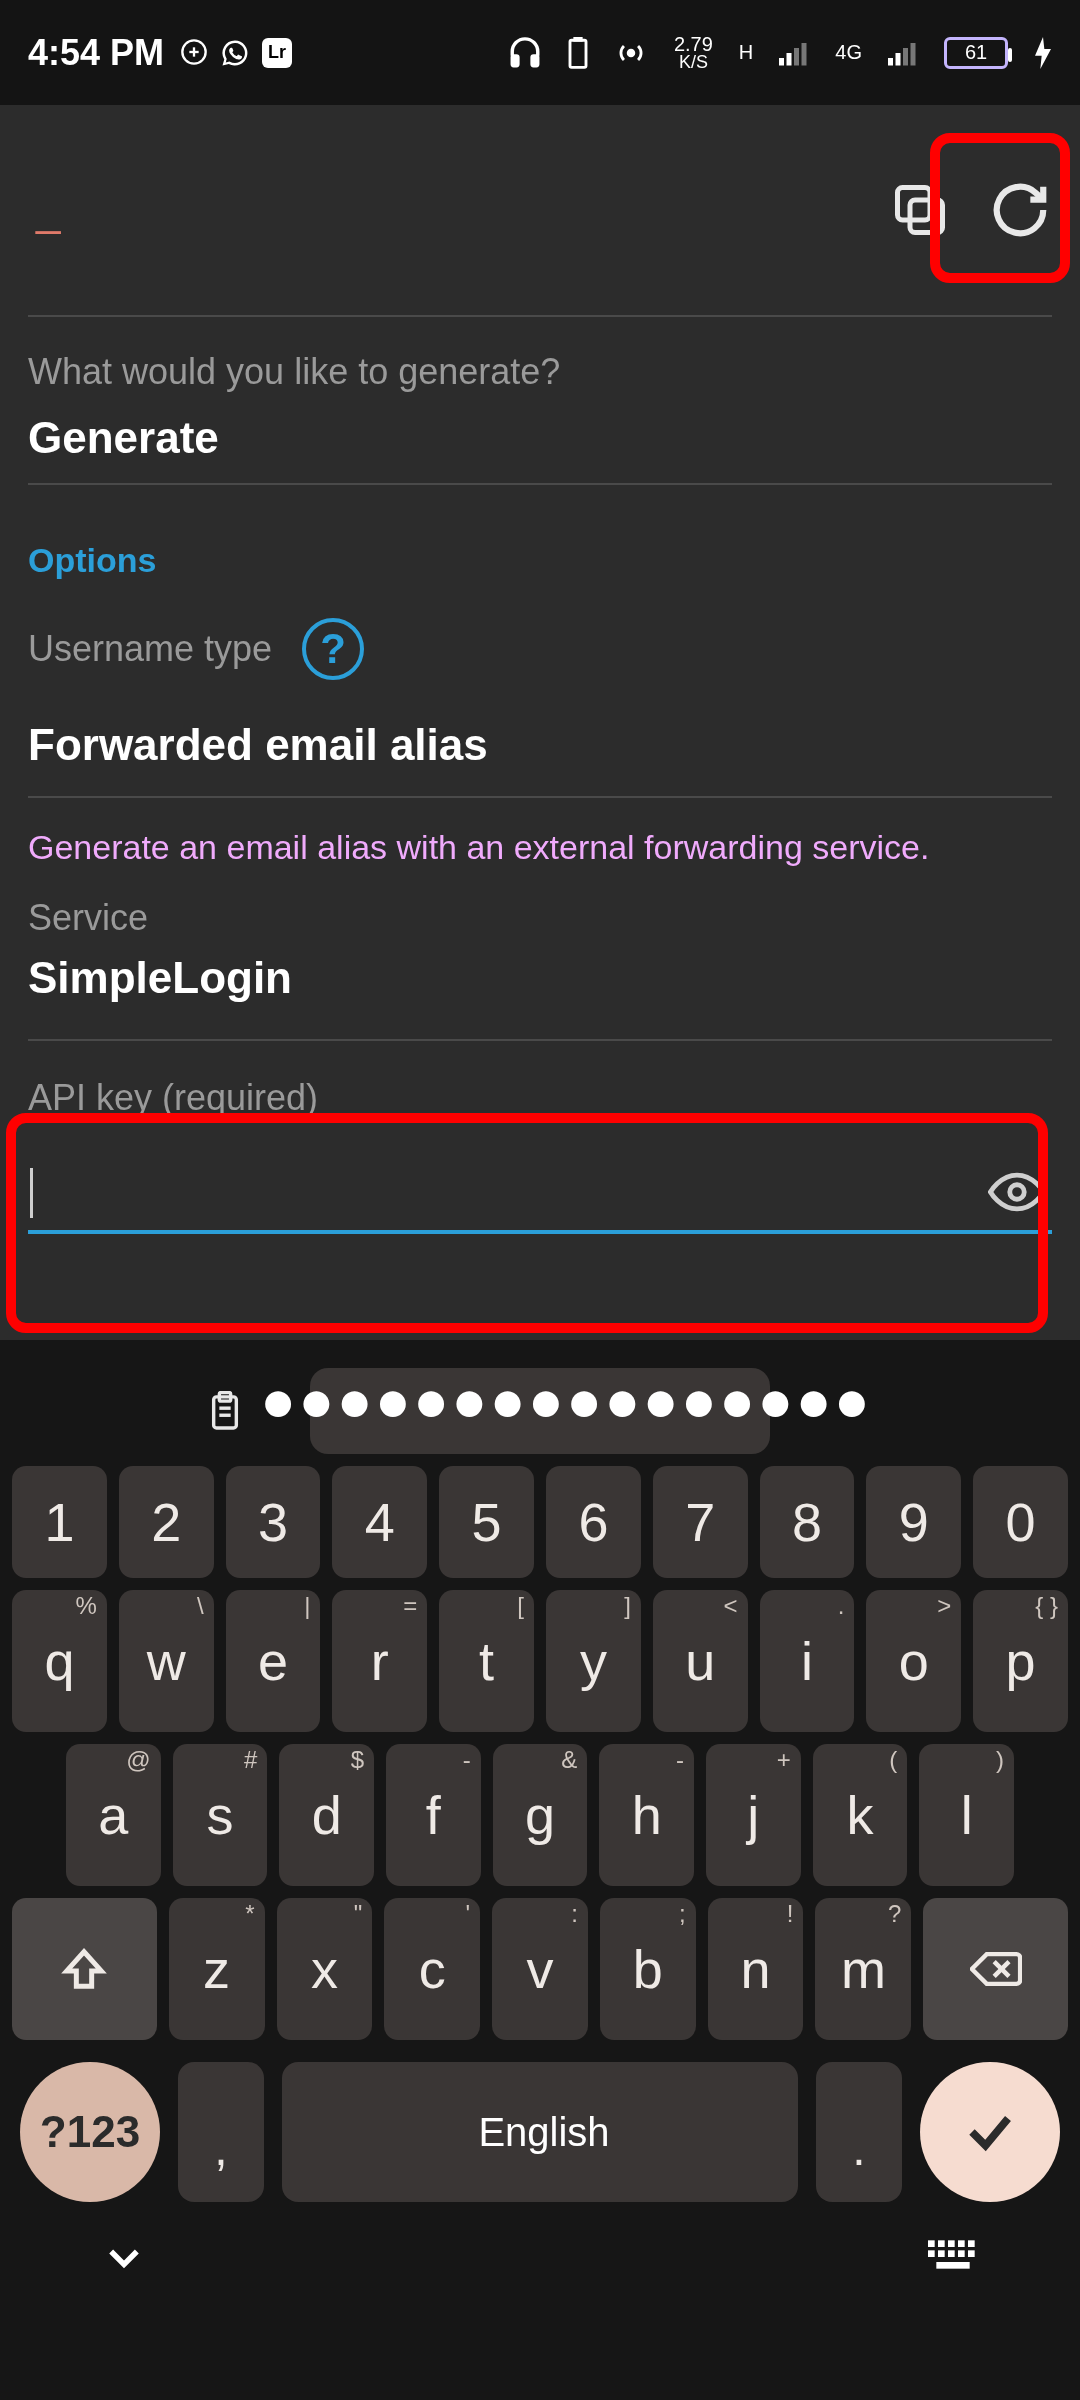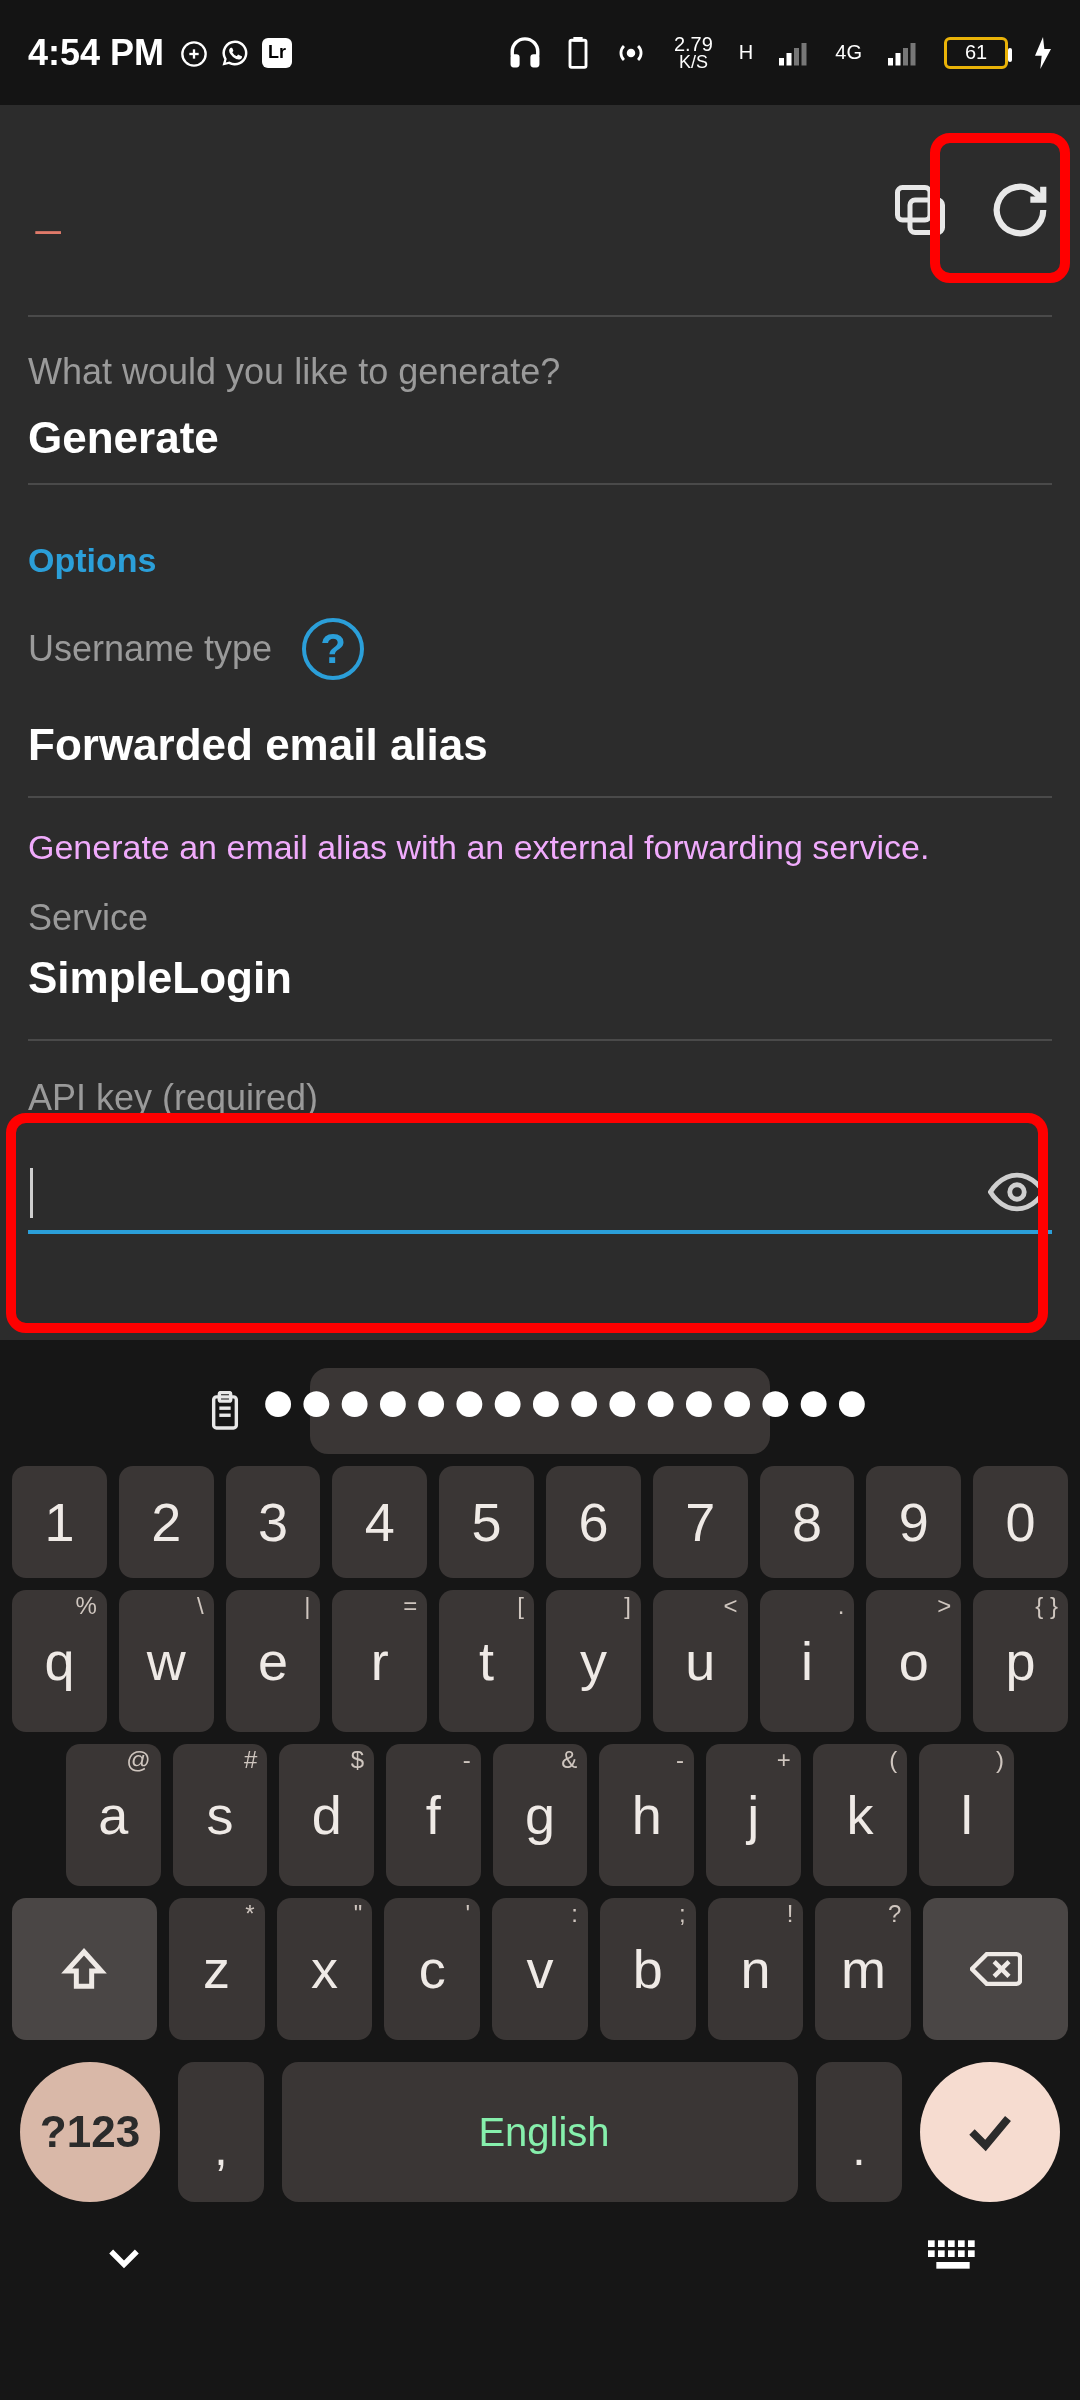--- a/index.html
+++ b/index.html
@@ -15,32 +15,32 @@
   .status-bar {
     height: 105px;
     display: flex;
     align-items: center;
     justify-content: space-between;
     padding: 0 28px;
     background: #141414;
   }
   .status-left { display: flex; align-items: center; gap: 16px; }
   .status-time { font-size: 36px; font-weight: 600; color: #fff; font-family: sans-serif;}
-  .status-icons-left { display: flex; align-items: flex-end; gap: 12px; }
+  .status-icons-left { display: flex; align-items: flex-start; gap: 12px; }
   .status-right { display: flex; align-items: center; gap: 26px; color:#fff; }
   .sicon { display:inline-flex; align-items:center; justify-content:center; }
   .badge-lr {
     background:#fff; color:#000; border-radius:6px; width:30px; height:30px;
     display:flex; align-items:center; justify-content:center; font-size:18px; font-weight:700; font-family:sans-serif;
   }
   .kbps { font-size:18px; line-height:18px; font-family:sans-serif; text-align:center;}
   .kbps .top{font-size:20px;}
   .signal-txt{font-size:20px; font-family:sans-serif;}
   .battery {
-    border:3px solid #eab308; border-radius:6px; width:64px; height:32px;
+    border:3px solid #c4b5fd; border-radius:6px; width:64px; height:32px;
     display:flex; align-items:center; justify-content:center; font-size:20px; position:relative; font-family:sans-serif;
   }
   .battery::after{content:""; position:absolute; right:-7px; top:8px; width:4px; height:14px; background:#fff; border-radius:2px;}
 
   
   .content {
     background: #2c2c2c;
     height: 1235px;
     padding: 0;
   }
@@ -112,21 +112,21 @@
   .r3 .key{ width:98px; height:142px;}
   .r3{padding:0 54px;}
   .r4 .key{ width:98px; height:142px;}
   .shift,.backspace{ width:148px !important; background:#4a4645 !important;}
   .r5{gap:18px;}
   .key-123{
     width:140px; height:140px; border-radius:70px; background:#d9b8a8; color:#2b2b2b;
     font-size:44px; font-weight:700; display:flex; align-items:center; justify-content:center; font-family:sans-serif;
   }
   .key-comma,.key-period{ width:86px; height:140px; background:#3a3635; border-radius:16px; color:#efeae6; font-size:48px; display:flex; align-items:flex-end; justify-content:center; padding-bottom:26px; font-family:sans-serif;}
-  .key-space{ flex:1; height:140px; background:#3a3635; border-radius:16px; color:#86efac; font-size:40px; display:flex; align-items:center; justify-content:center; font-family:sans-serif;padding-left:8px;}
+  .key-space{ flex:1; height:140px; background:#3a3635; border-radius:16px; color:#ffffff; font-size:40px; display:flex; align-items:center; justify-content:center; font-family:sans-serif;padding-left:8px;}
   .key-enter{ width:140px; height:140px; border-radius:70px; background:#f6dcd0; display:flex; align-items:center; justify-content:center;}
 
   .navbar{ height:110px; display:flex; align-items:center; justify-content:space-between; padding:0 90px;}
 </style>
 </head>
 <body>
 
 <div class="status-bar">
   <div class="status-left">
     <span class="status-time">4:54 PM</span>

